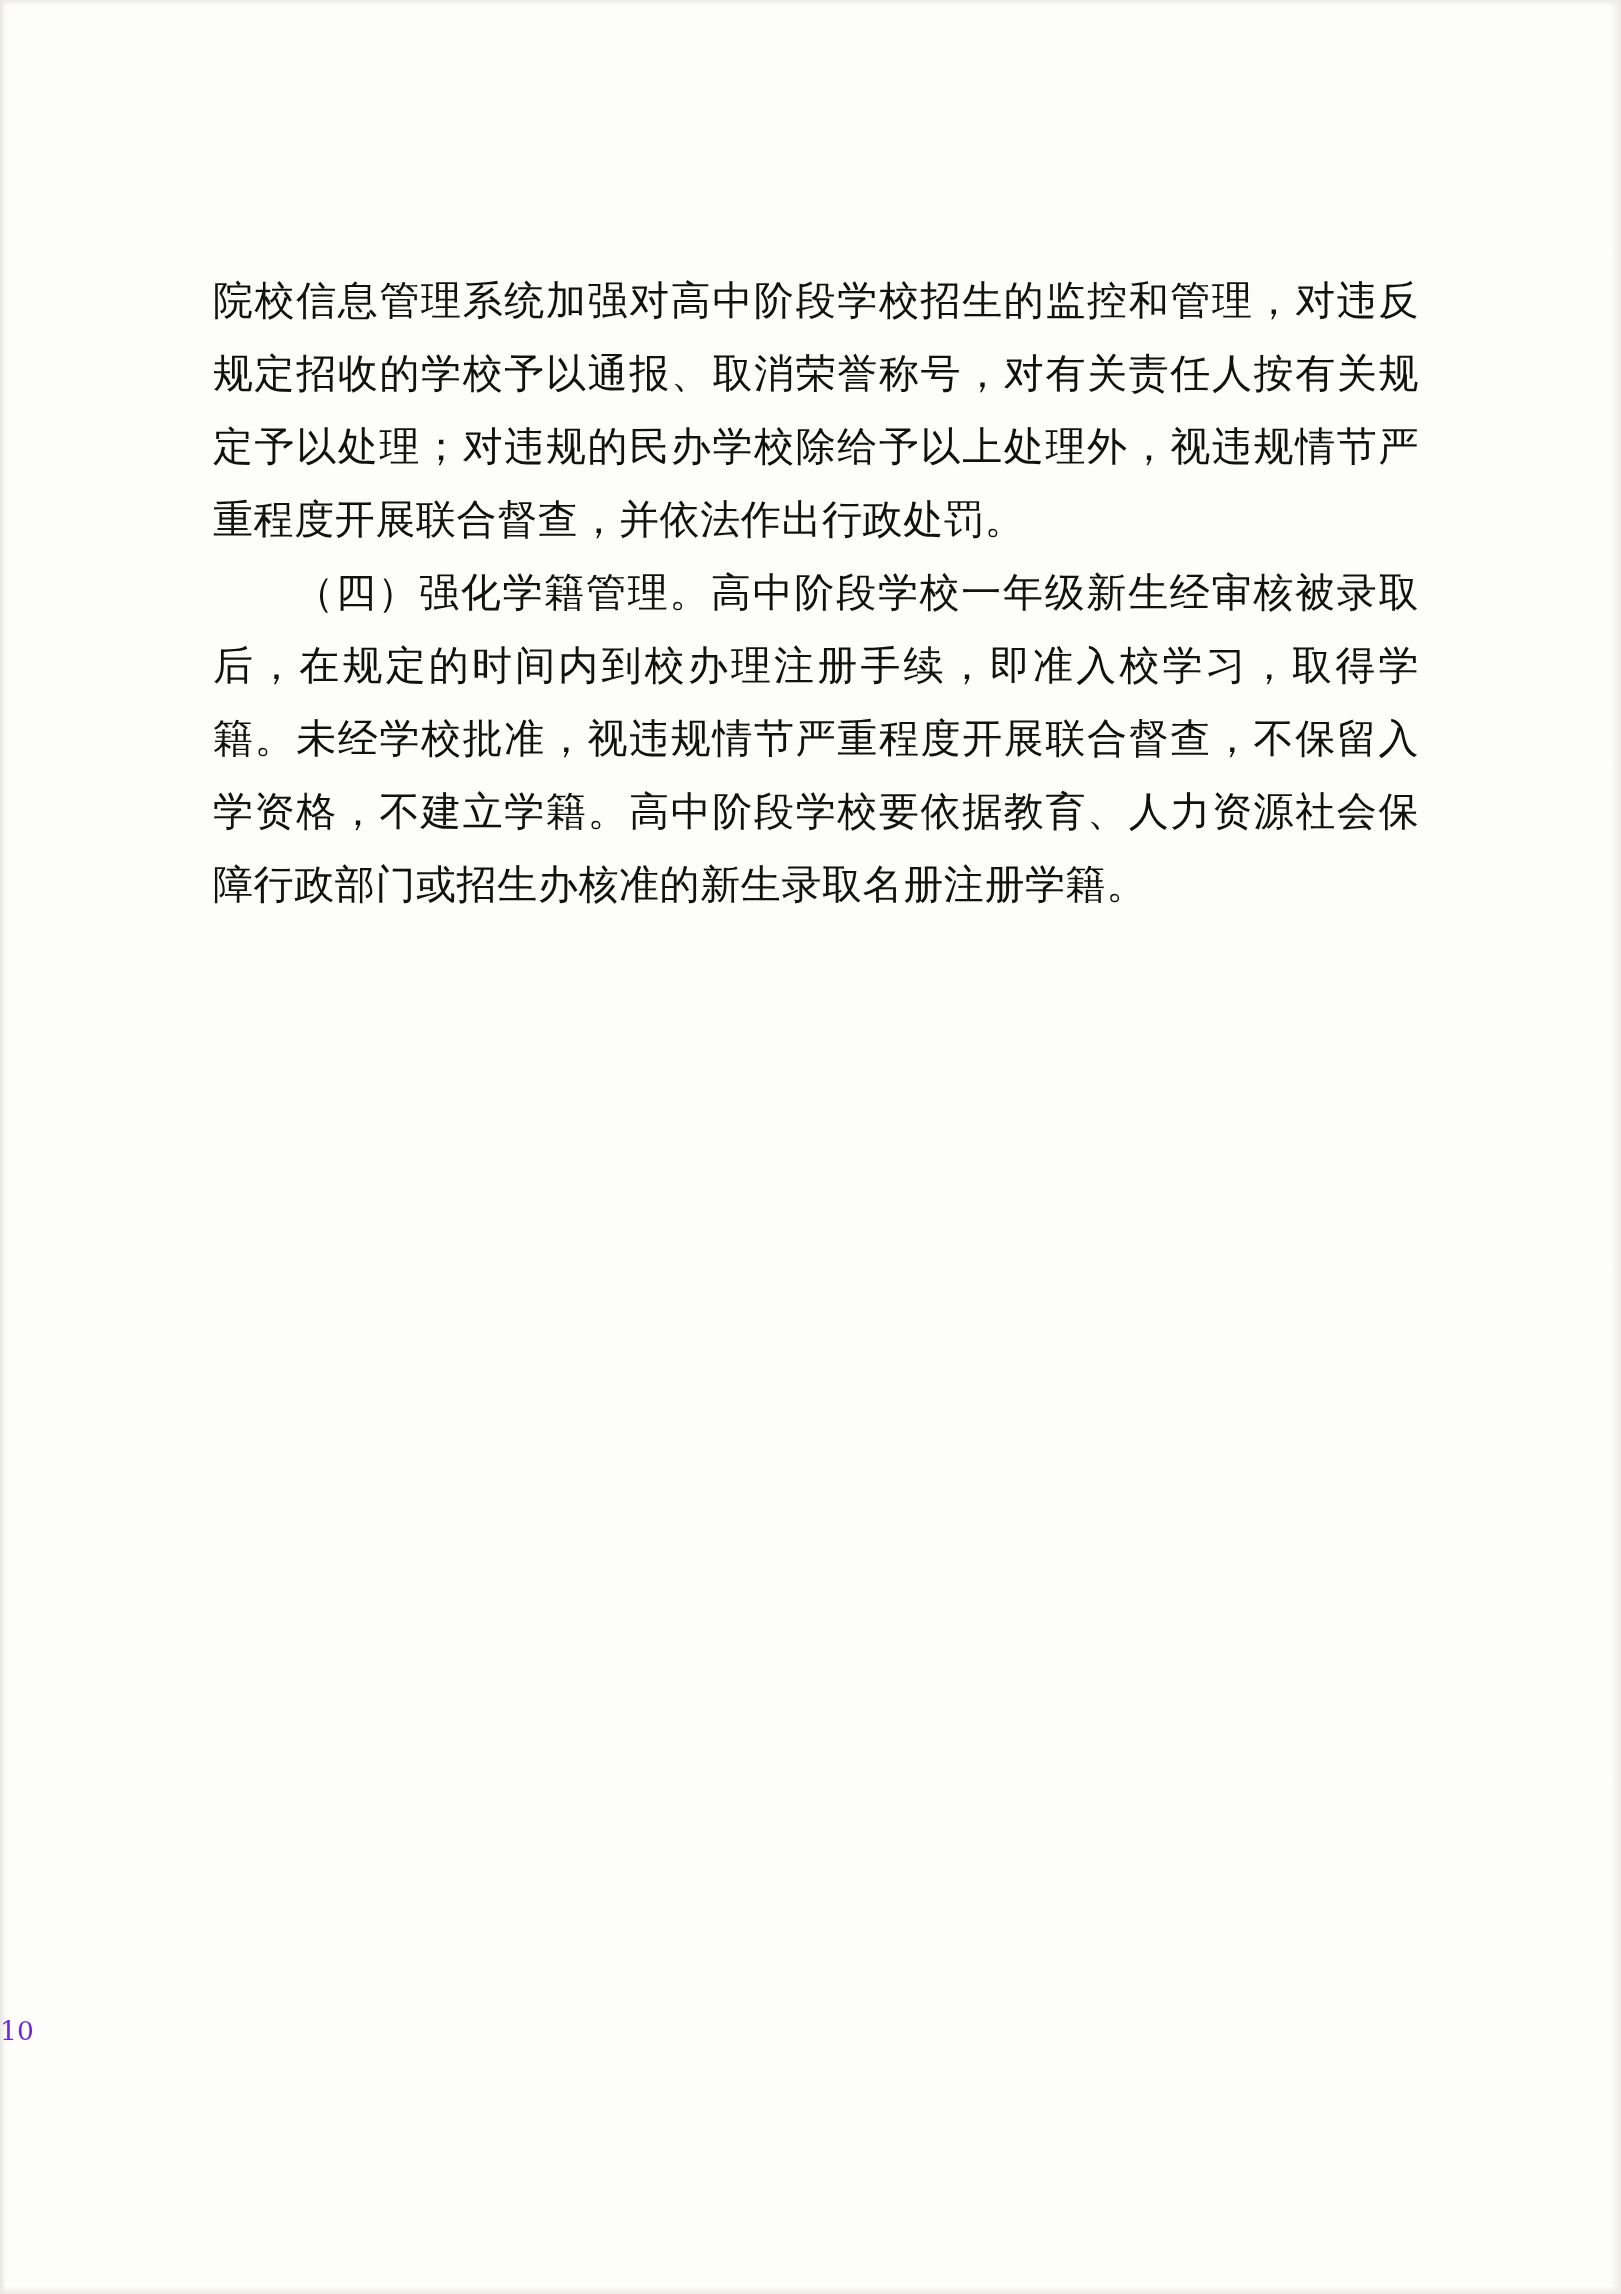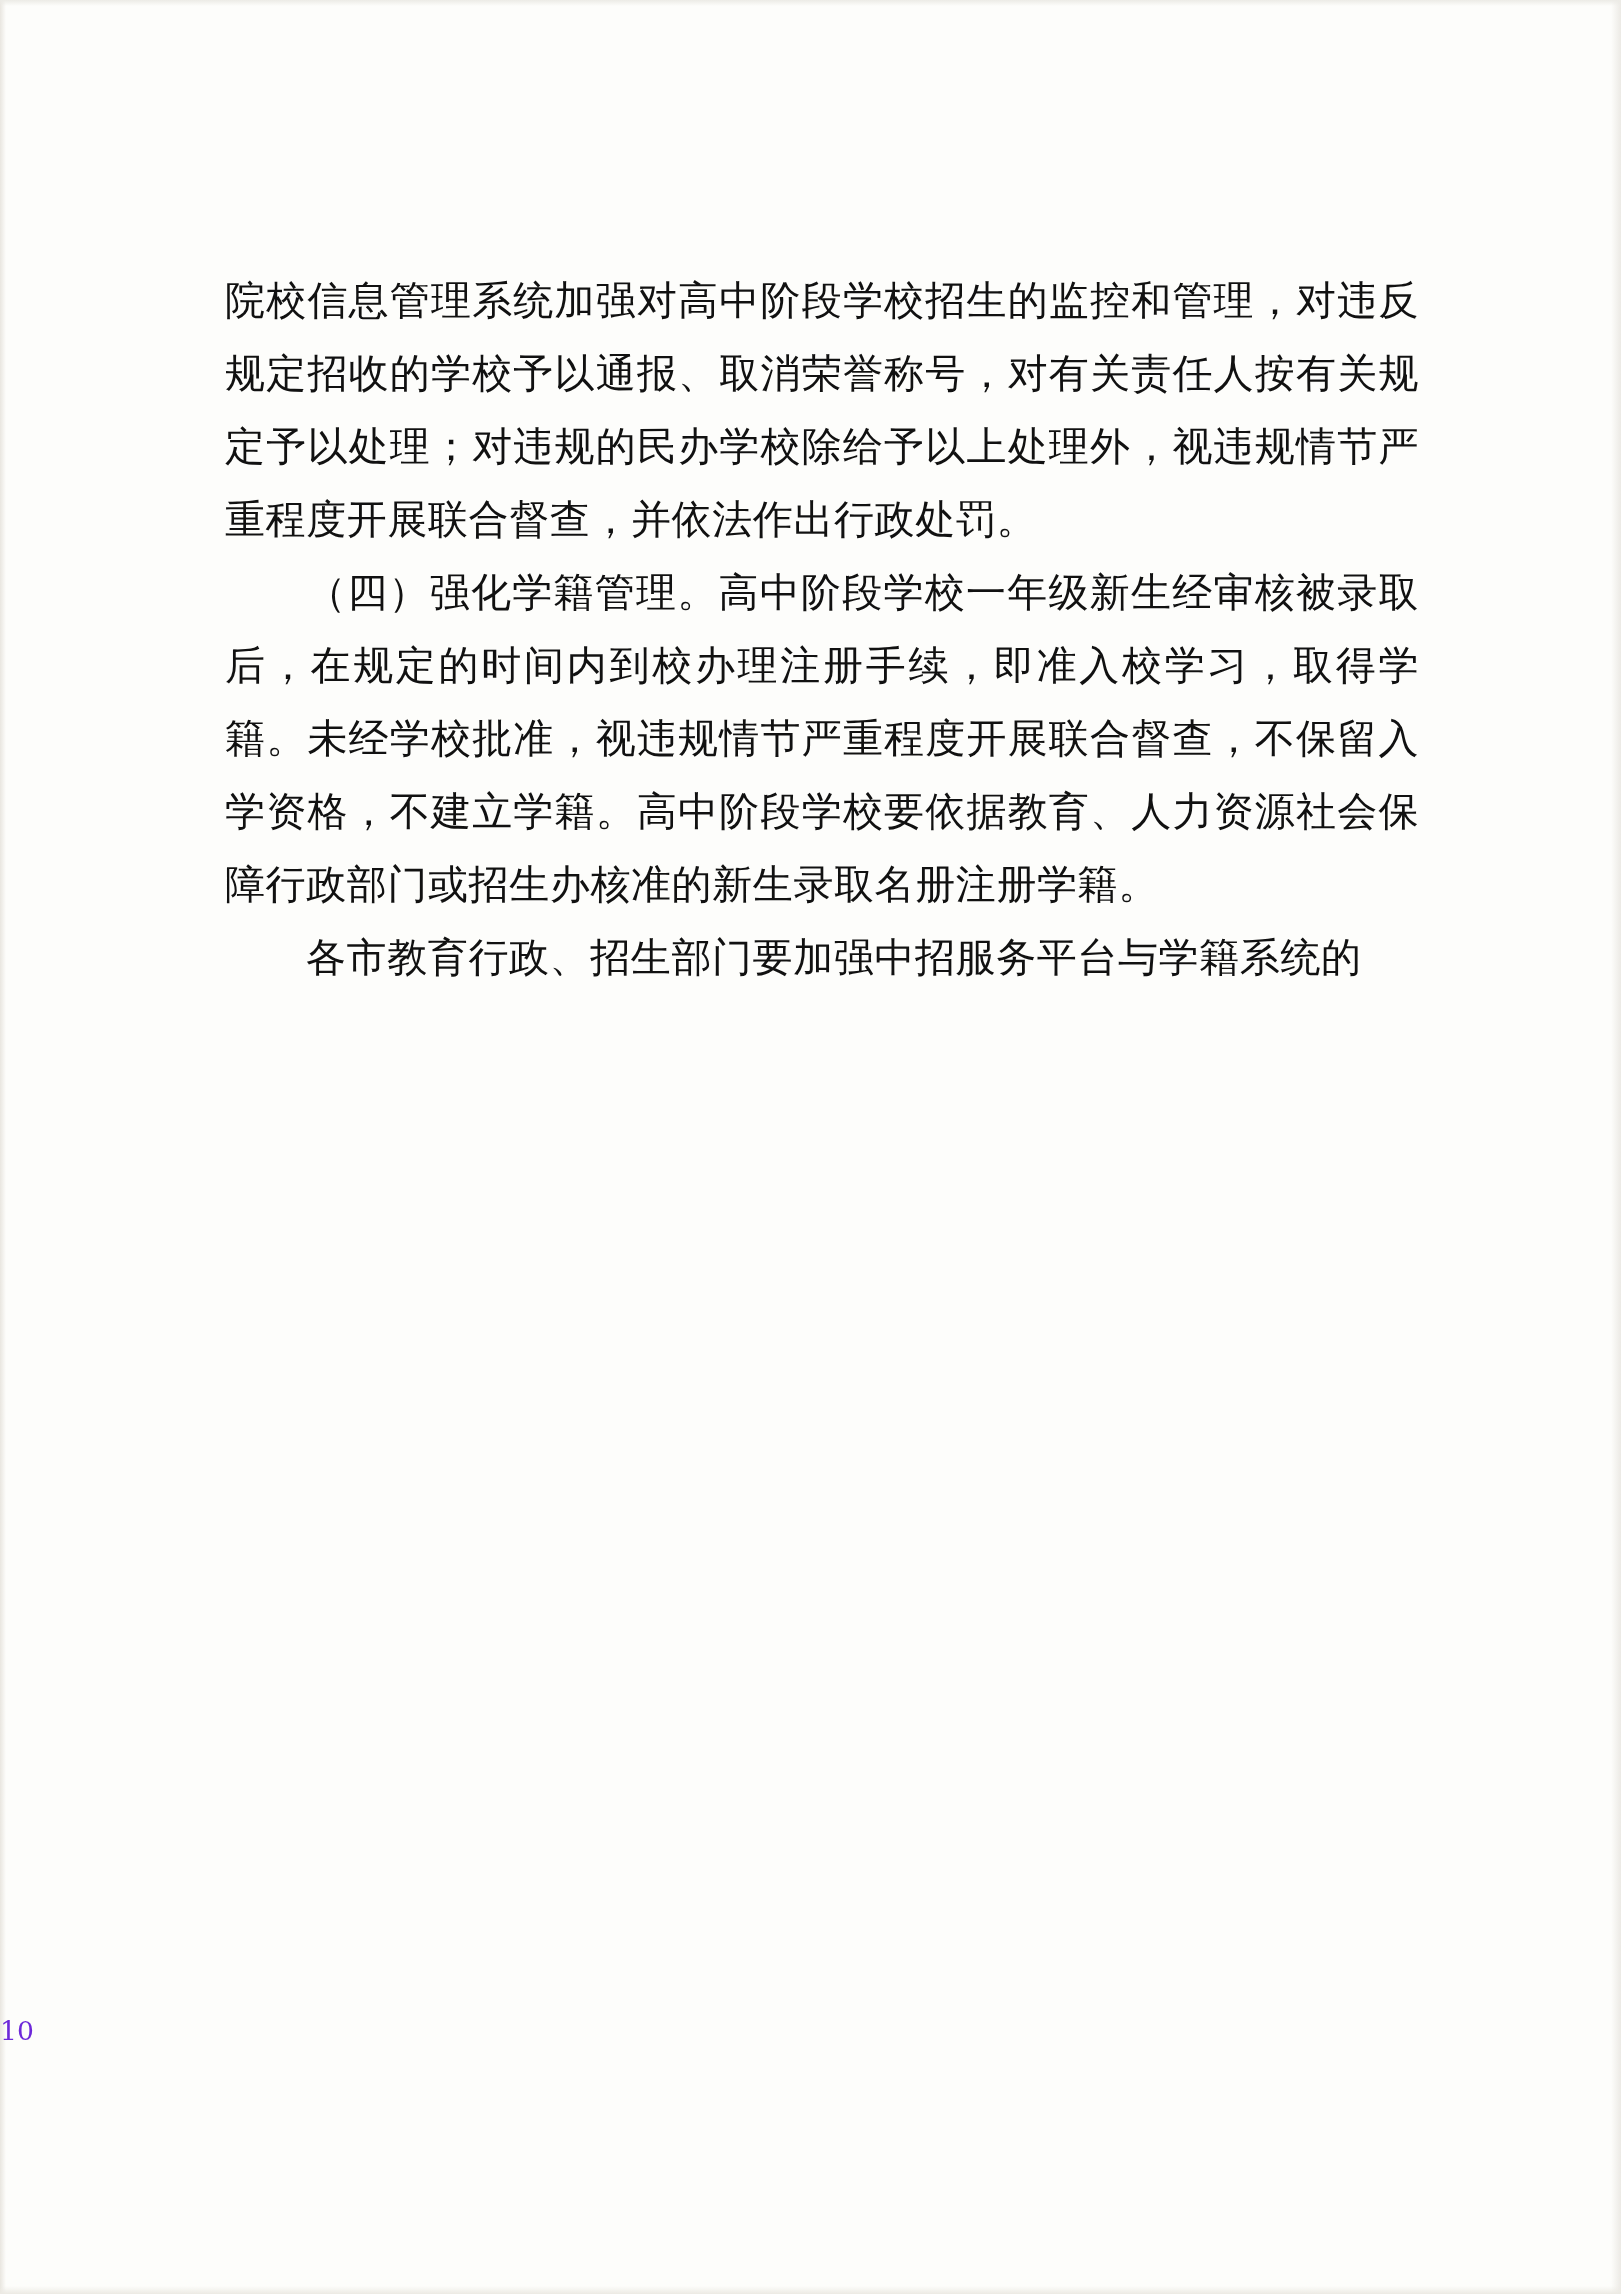--- a/index.html
+++ b/index.html
@@ -24,21 +24,21 @@
   .doc-body {
     font-family: "DejaVu Serif", "Liberation Serif", serif;
     font-size: 40px;
     line-height: 73px;
     color: #111111;
     text-align: justify;
     text-justify: inter-ideograph;
     letter-spacing: 0.6px;
   }
   .para {
-    margin: 0 0 0 16px;
+    margin: 0 0 0 4px;
     text-indent: 0;
   }
   .para.indent {
     text-indent: 81px;
   }
   .page-number {
     position: absolute;
     left: 0;
     right: 0;
     top: 2015px;
@@ -75,19 +75,18 @@
 <div class="page">
   <div class="edge-left"></div>
   <div class="edge-right"></div>
   <div class="edge-top"></div>
   <div class="edge-bottom"></div>
 
   <div class="page-inner">
     <div class="doc-body">
       <p class="para">院校信息管理系统加强对高中阶段学校招生的监控和管理，对违反规定招收的学校予以通报、取消荣誉称号，对有关责任人按有关规定予以处理；对违规的民办学校除给予以上处理外，视违规情节严重程度开展联合督查，并依法作出行政处罚。</p>
       <p class="para indent">（四）强化学籍管理。高中阶段学校一年级新生经审核被录取后，在规定的时间内到校办理注册手续，即准入校学习，取得学籍。未经学校批准，视违规情节严重程度开展联合督查，不保留入学资格，不建立学籍。高中阶段学校要依据教育、人力资源社会保障行政部门或招生办核准的新生录取名册注册学籍。</p>
-      <p class="para indent">各市教育行政、招生部门要加强中招服务平台与学籍系统的</p>
     </div>
   </div>
 
   <div class="page-number">10</div>
 </div>
 
 
 </body></html>

